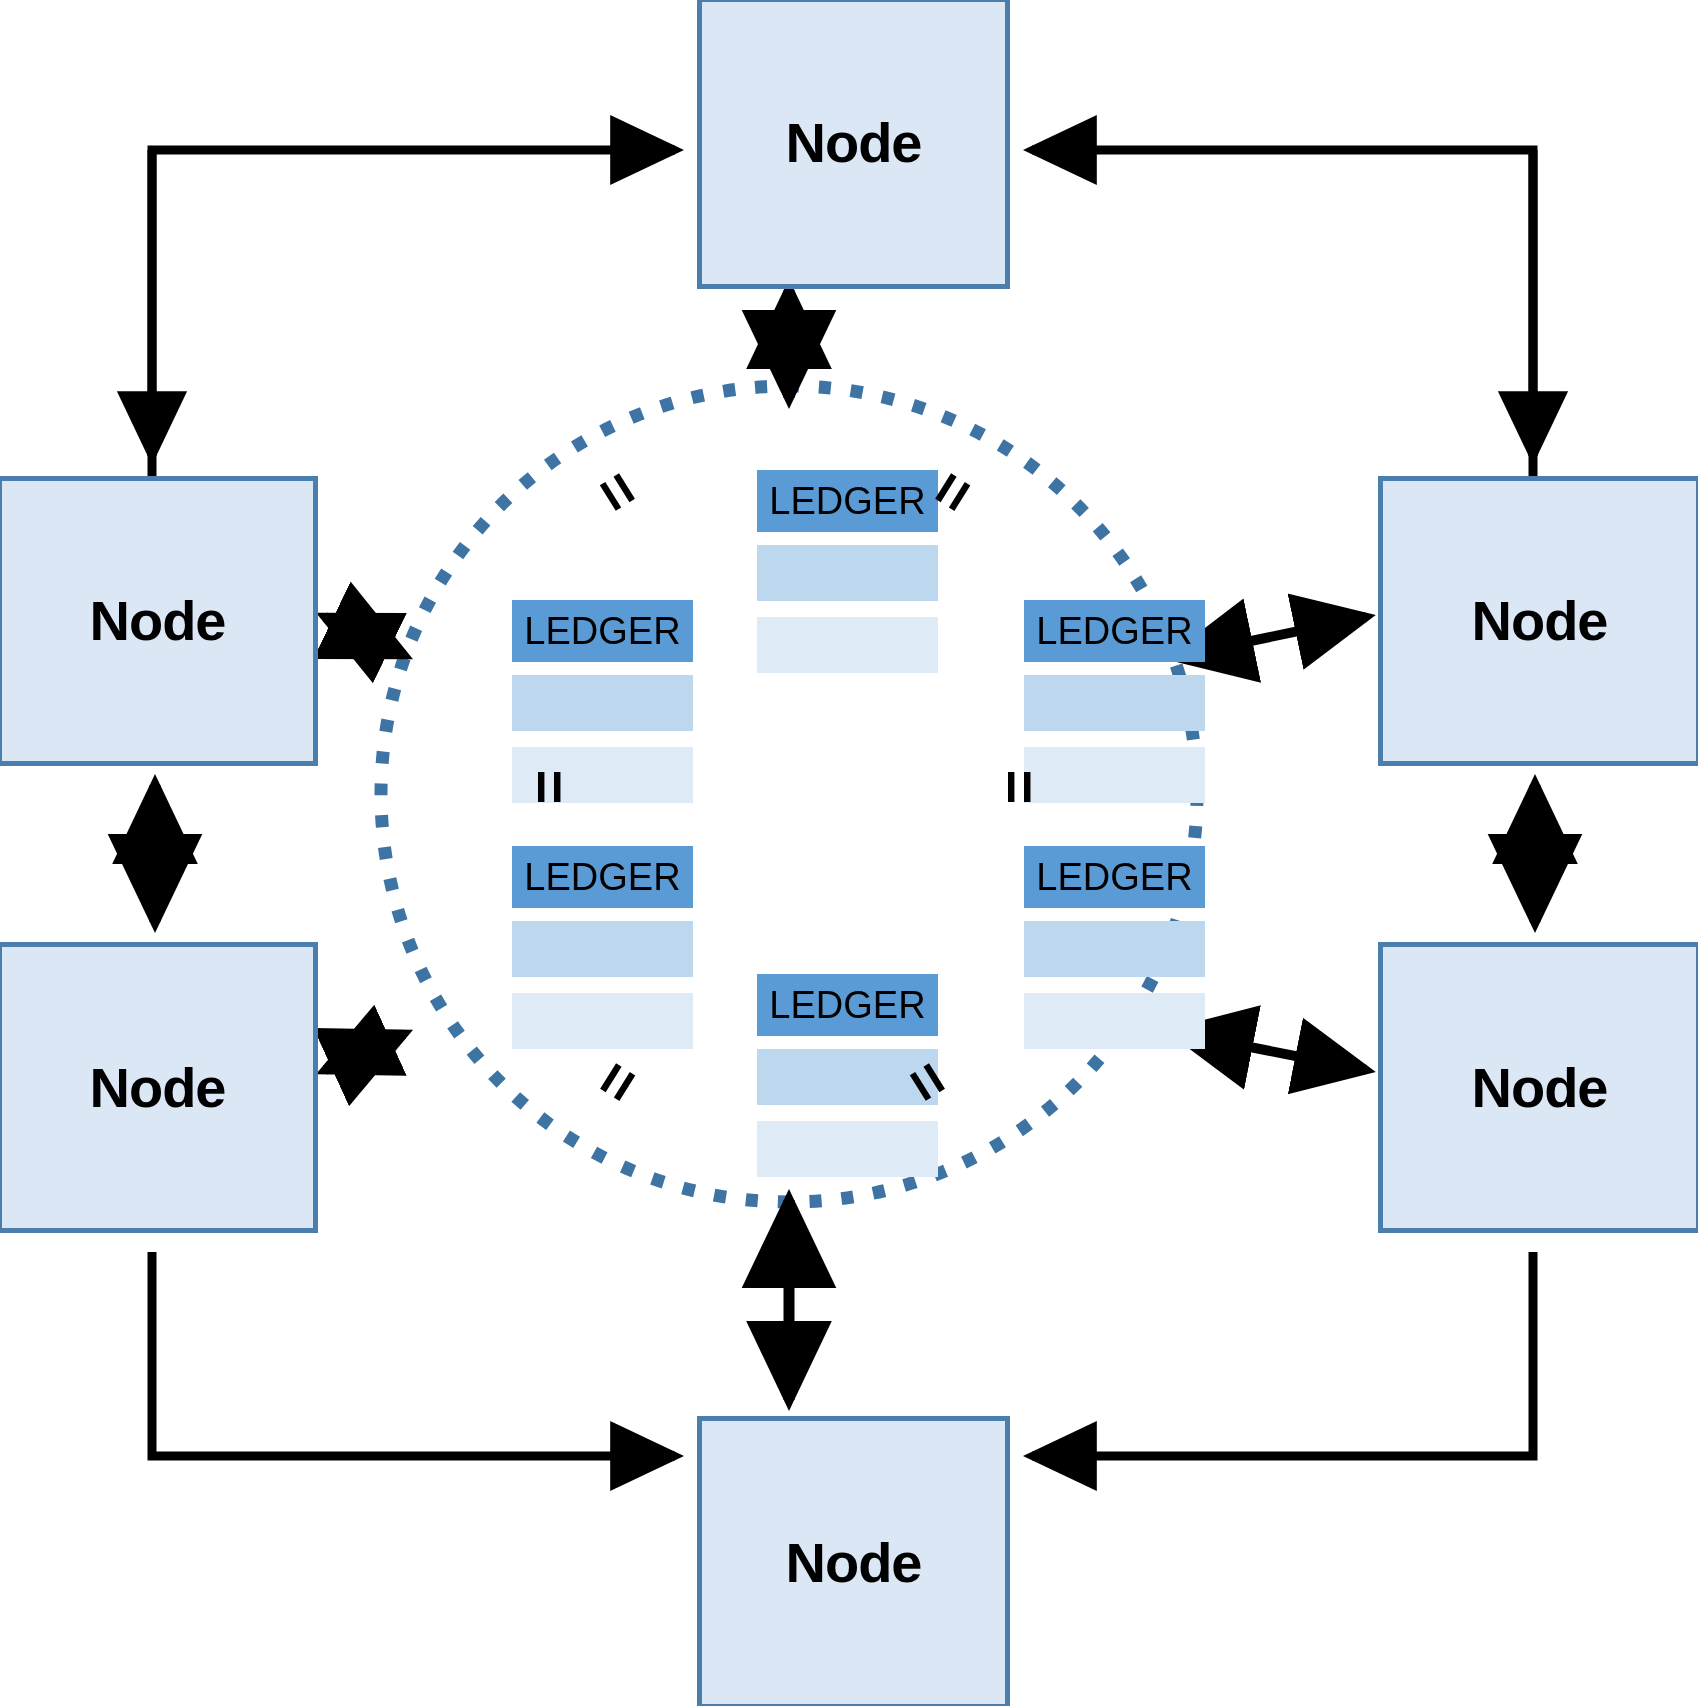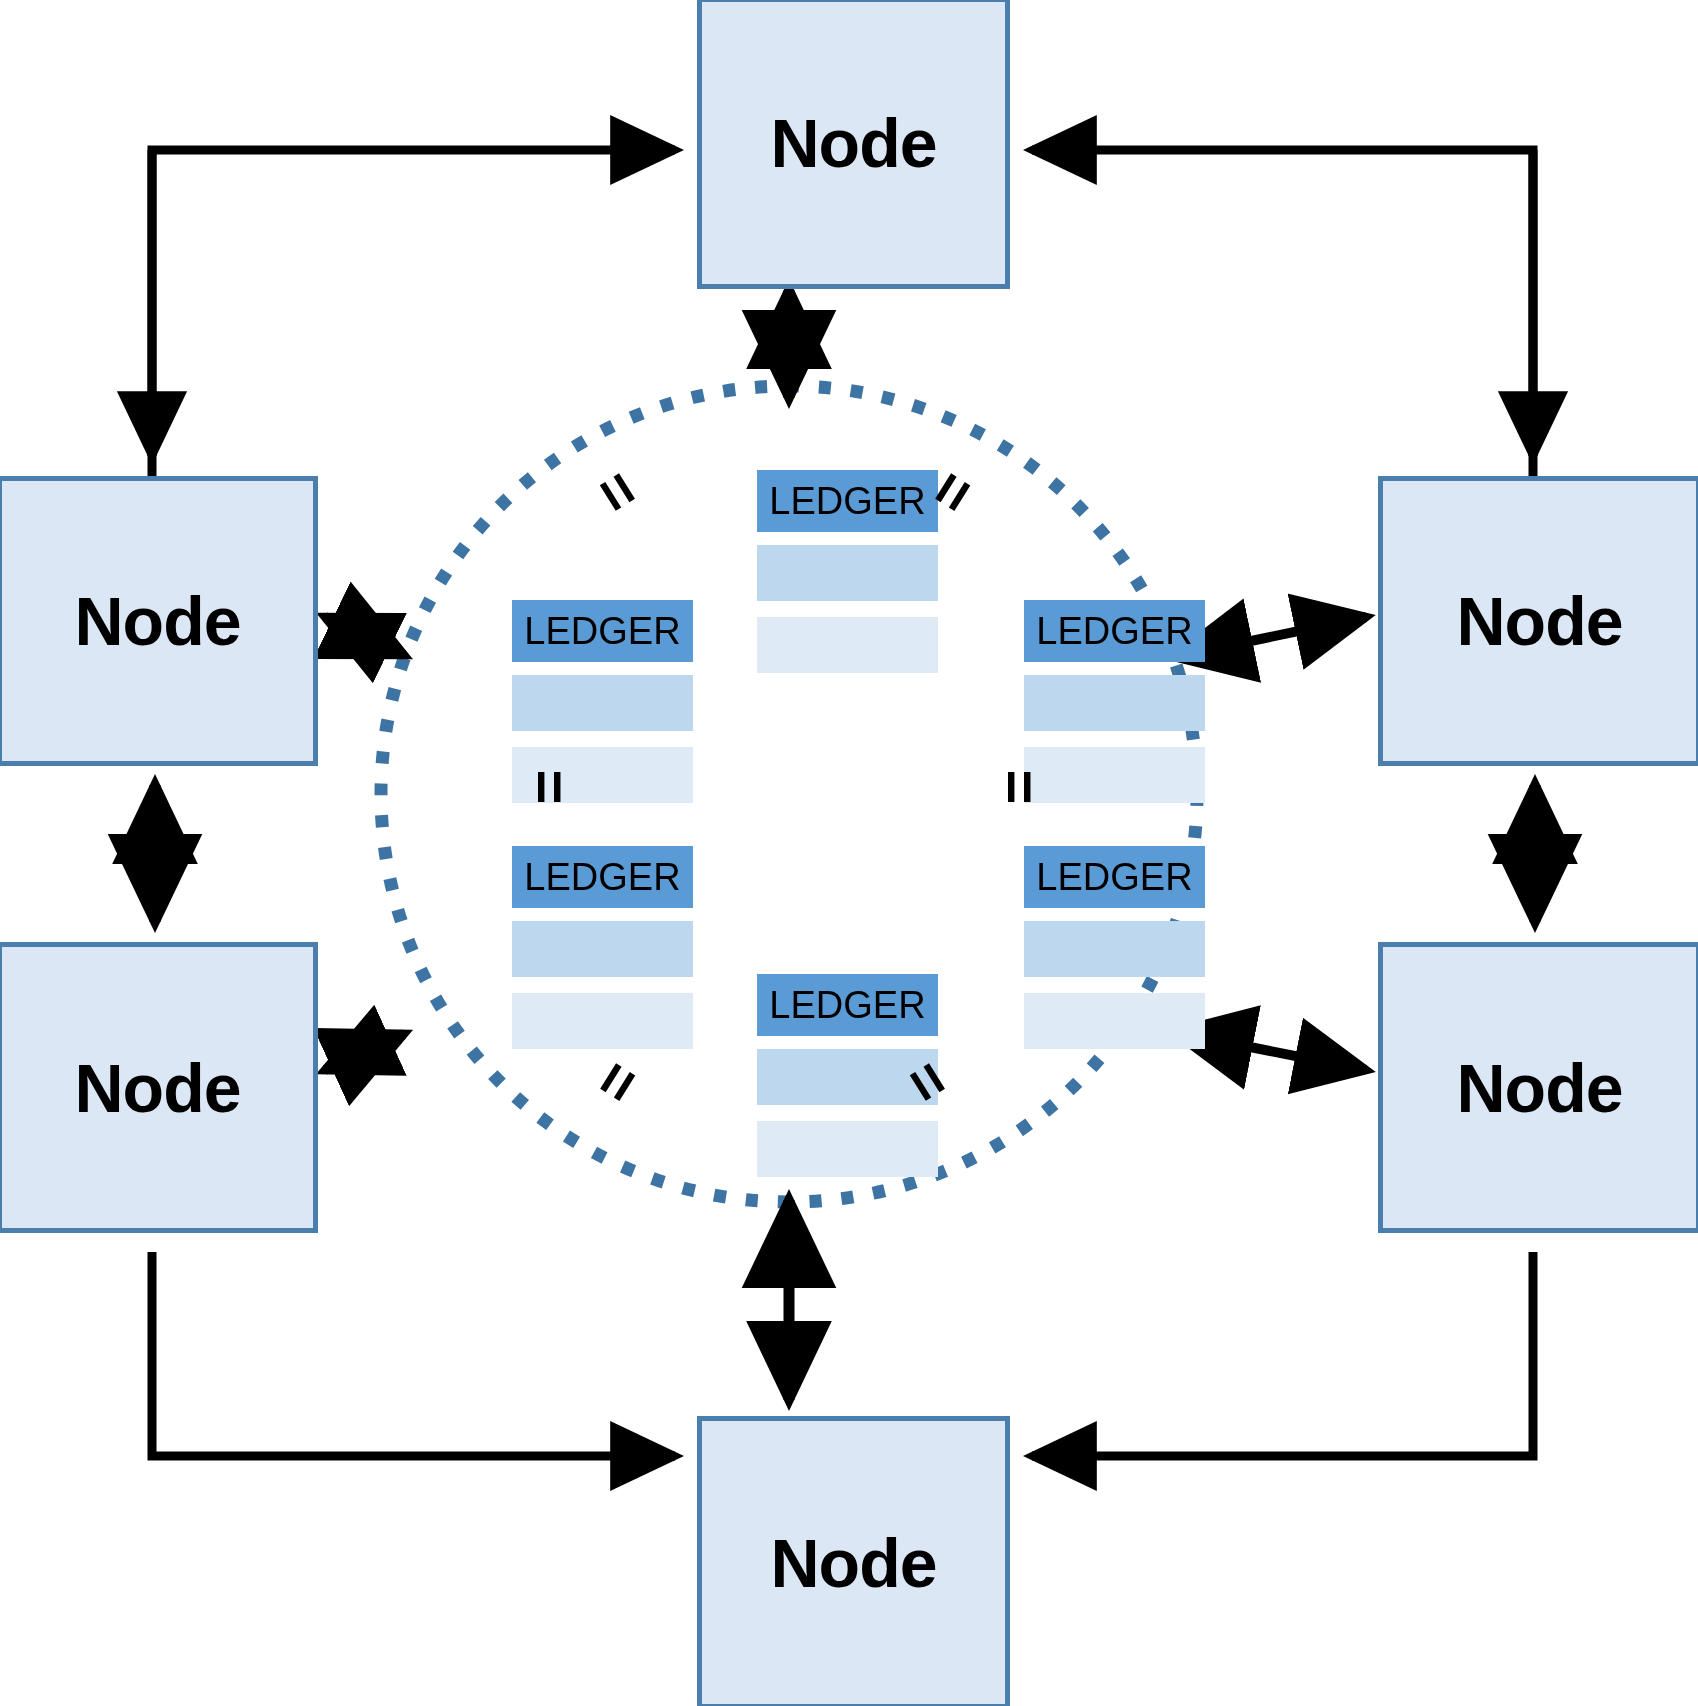--- a/index.html
+++ b/index.html
@@ -27,21 +27,21 @@
     box-sizing: border-box;
     background: #dce7f5;
     border: 5px solid #4a7ead;
     display: flex;
     align-items: center;
     justify-content: center;
   }
   .node-label {
     font-family: "Liberation Sans", sans-serif;
     font-weight: bold;
-    font-size: 68px;
+    font-size: 56px;
     color: #000000;
     letter-spacing: -1px;
     line-height: 1;
   }
   .ledger {
     position: absolute;
     width: 181px;
   }
   .ledger-head {
     background: #5b9bd5;

